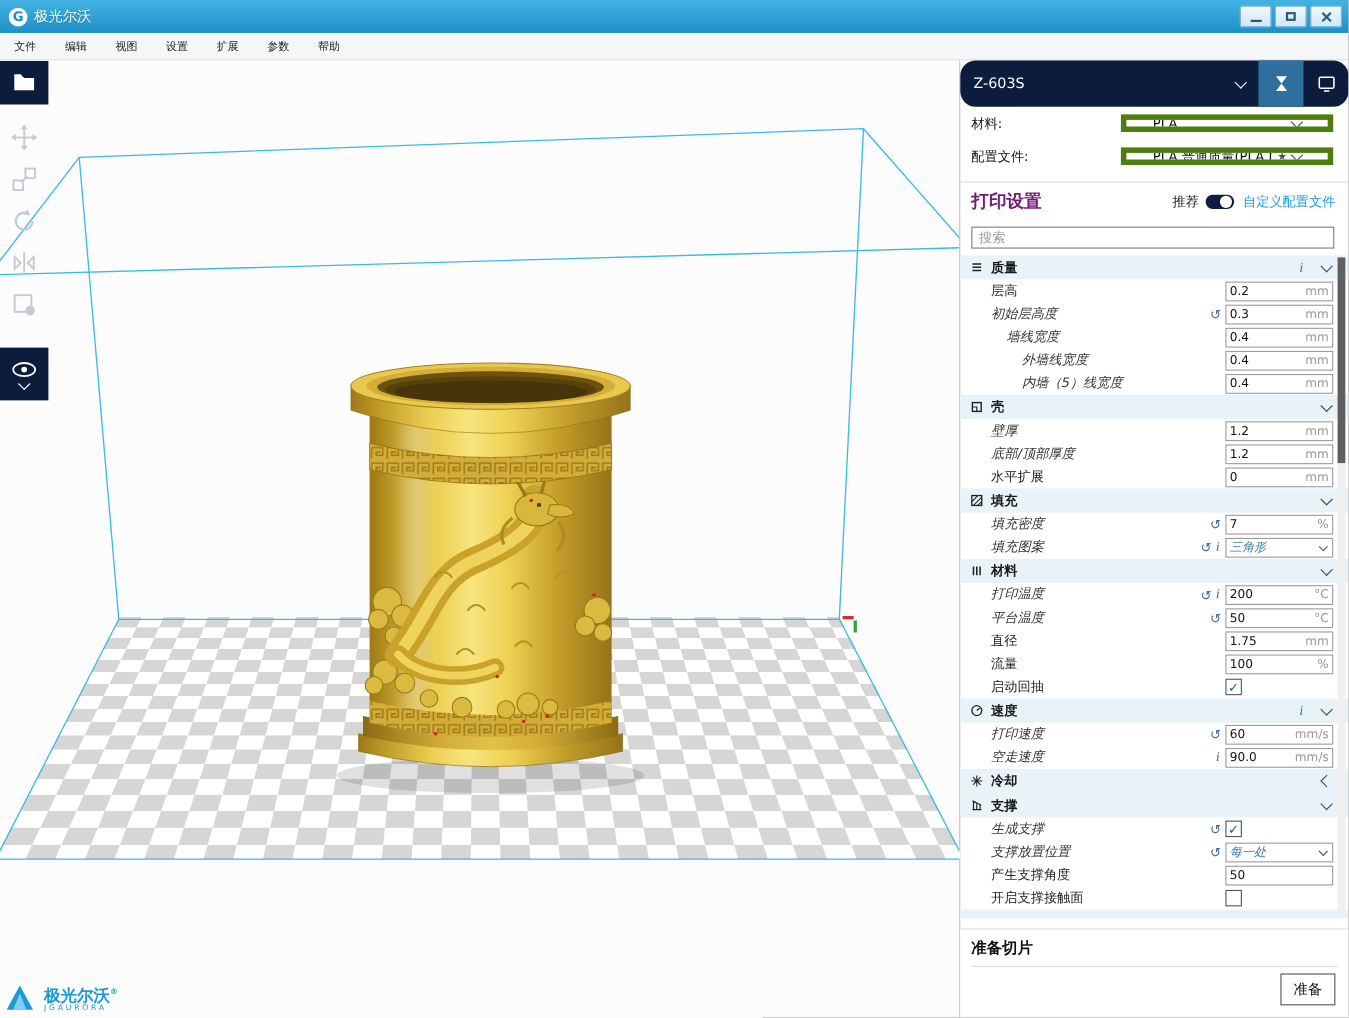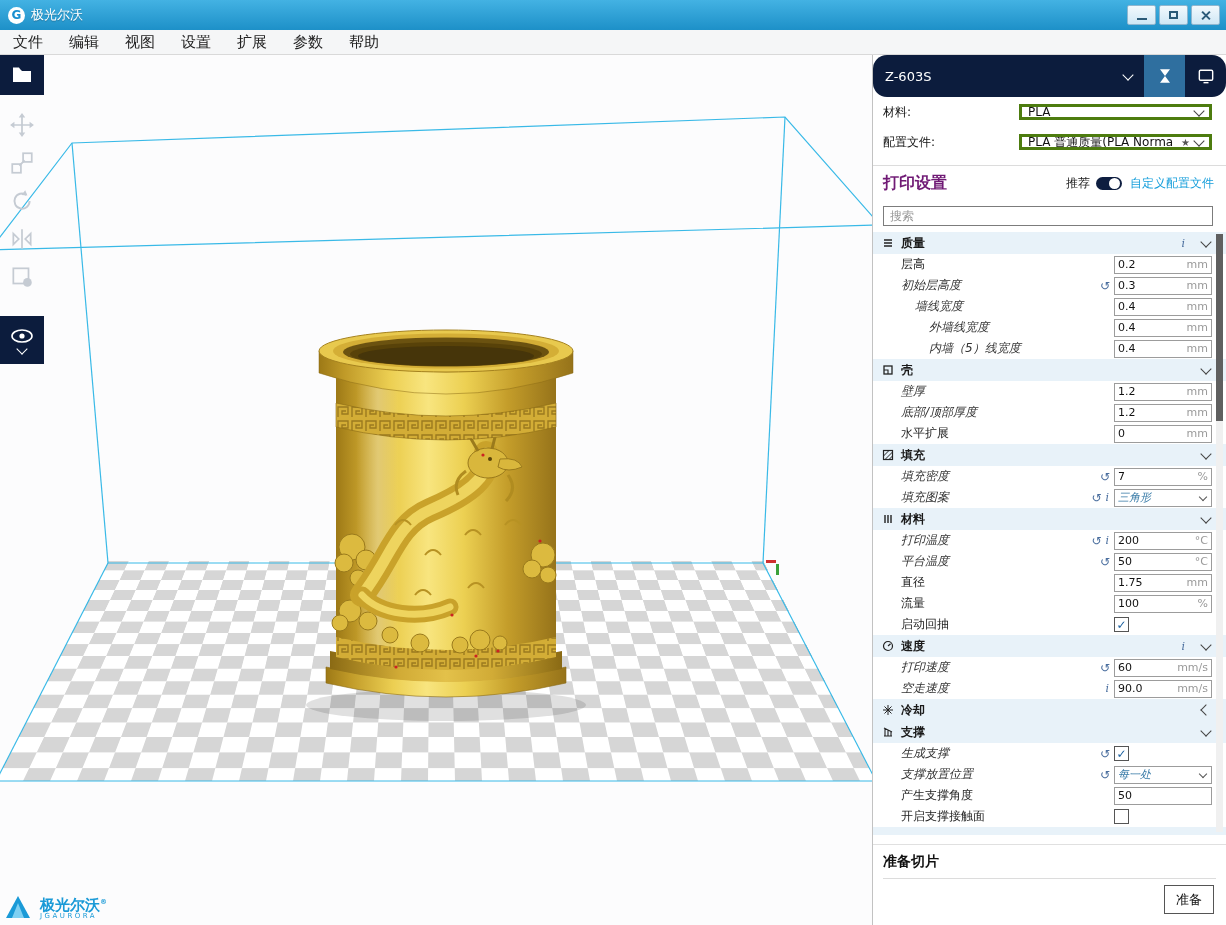--- a/index.html
+++ b/index.html
@@ -14,21 +14,21 @@
   .winbtns{margin-left:auto;display:flex;gap:3px;margin-right:6px;}
   .winbtn{width:29px;height:20px;background:linear-gradient(#f2f9fd,#cfe7f5);border:1px solid #8fb6cf;
           border-radius:2px;display:flex;align-items:center;justify-content:center;position:relative;box-sizing:border-box;}
   .g-min{width:10px;height:2px;background:#2a5a78;display:block;margin-top:8px;}
   .g-max{width:9px;height:8px;border:2px solid #2a5a78;display:block;box-sizing:border-box;}
   .g-x{position:relative;width:11px;height:11px;display:block;}
   .g-x::before,.g-x::after{content:"";position:absolute;left:5px;top:0;width:2px;height:11px;background:#2a5a78;}
   .g-x::before{transform:rotate(45deg);} .g-x::after{transform:rotate(-45deg);}
   
   #menubar{height:24px;background:#f5f6f7;border-bottom:1px solid #d9d9d9;display:flex;align-items:center;
-           font-size:15px;color:#222;}
+           font-size:10px;color:#222;}
   .menu-item{padding:0 13px;height:100%;display:flex;align-items:center;cursor:default;}
   
   #main{position:relative;height:870px;display:flex;}
   #viewport{position:relative;width:872px;height:100%;background:#fcfcfd;overflow:hidden;}
   
   #plate{position:absolute;left:-4px;top:246px;width:880px;height:480px;
          background:repeating-conic-gradient(#ffffff 0% 25%, #d6d6d6 0% 50%) 0 0/54px 54px;
          transform:perspective(1100px) rotateX(52deg);transform-origin:50% 100%;}
   #scene{position:absolute;left:0;top:0;z-index:2;}
   
@@ -54,21 +54,21 @@
   .brand-en{font-size:7px;letter-spacing:2.5px;color:#1a9ad7;}
   
   #panel{position:relative;width:354px;height:100%;background:#fff;border-left:1px solid #c2c2c2;box-sizing:border-box;}
   .p-header{height:42px;background:#0c1c3d;display:flex;align-items:stretch;border-radius:14px;}
   .machine-dd{flex:1;display:flex;align-items:center;padding:0 12px;color:#fff;font-size:13px;}
   .stage-btn{width:41px;display:flex;align-items:center;justify-content:center;}
   .stage-btn.sel{background:#2f6f9f;}
   .p-row{display:flex;align-items:center;padding:0 14px 0 10px;height:30px;}
   .p-row:first-of-type{margin-top:6px;}
   .p-lbl{width:136px;font-size:12px;color:#111;}
-  .dd{flex:1;height:16px;border:3px solid #4d7c0f;display:flex;align-items:center;padding:0 6px;gap:5px;
+  .dd{flex:1;height:16px;border:5px solid #4d7c0f;display:flex;align-items:center;padding:0 24px;gap:5px;
       font-size:12px;color:#111;background:#fff;box-sizing:border-box;white-space:nowrap;overflow:hidden;}
   .dd .txt{flex:1;overflow:hidden;text-overflow:clip;white-space:nowrap;}
   .star{font-size:10px;color:#555;}
   .p-div{border-top:1px solid #dcdcdc;margin-top:8px;}
   .ps-row{display:flex;align-items:center;height:34px;padding:0 12px 0 10px;}
   .ps-title{font-size:16px;font-weight:bold;color:#701a75;}
   .rec-lbl{font-size:12px;color:#222;margin-left:auto;}
   .toggle{width:26px;height:13px;border-radius:7px;background:#0e1e40;position:relative;margin:0 8px 0 6px;}
   .toggle .knob{position:absolute;top:1px;left:13px;width:11px;height:11px;border-radius:50%;background:#fff;}
   .cust-link{font-size:12px;color:#189fdb;}

